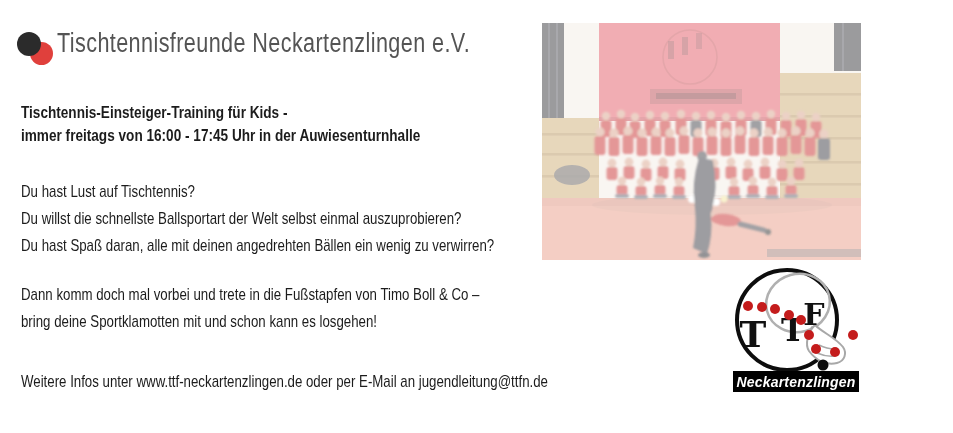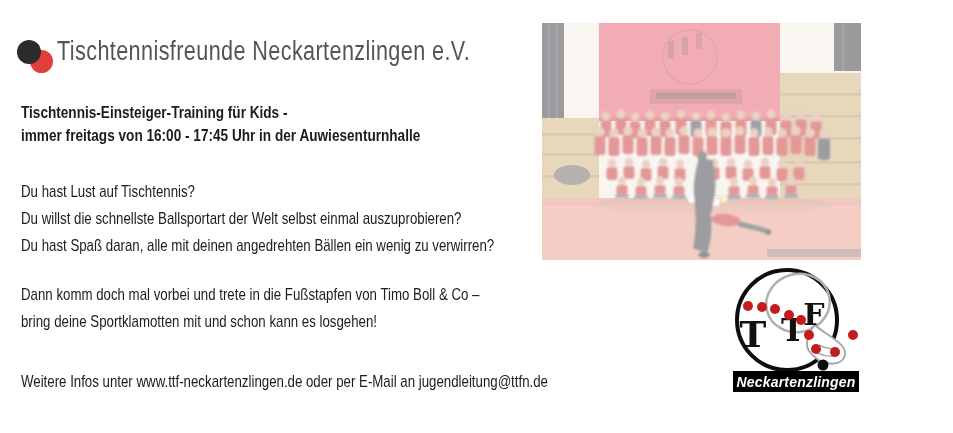--- a/index.html
+++ b/index.html
@@ -1,21 +1,21 @@
 <!DOCTYPE html>
 <html><head>
 <meta charset="utf-8">
 <style>
   html,body{margin:0;padding:0;background:#ffffff;}
   .page{
     position:relative;width:953px;height:433px;background:#ffffff;
     overflow:hidden;font-family:"Liberation Sans",sans-serif;color:#1c1c1c;
   }
   
-  .club-header{position:absolute;left:0;top:8px;width:836px;height:90px;text-decoration:underline;}
+  .club-header{position:absolute;left:0;top:0;width:836px;height:90px;text-decoration:underline;}
   .ball{position:absolute;border-radius:50%;}
   .ball.red{left:30px;top:42px;width:23px;height:23px;background:#e0403c;z-index:1;}
   .ball.black{left:17px;top:32px;width:24px;height:24px;background:#2b2b2b;z-index:2;}
   .club-name{
     position:absolute;left:57px;top:28px;font-size:27px;font-weight:400;
     color:#545454;letter-spacing:.5px;white-space:nowrap;
     transform:scaleX(.8);transform-origin:left top;
   }
   
   .headline{

